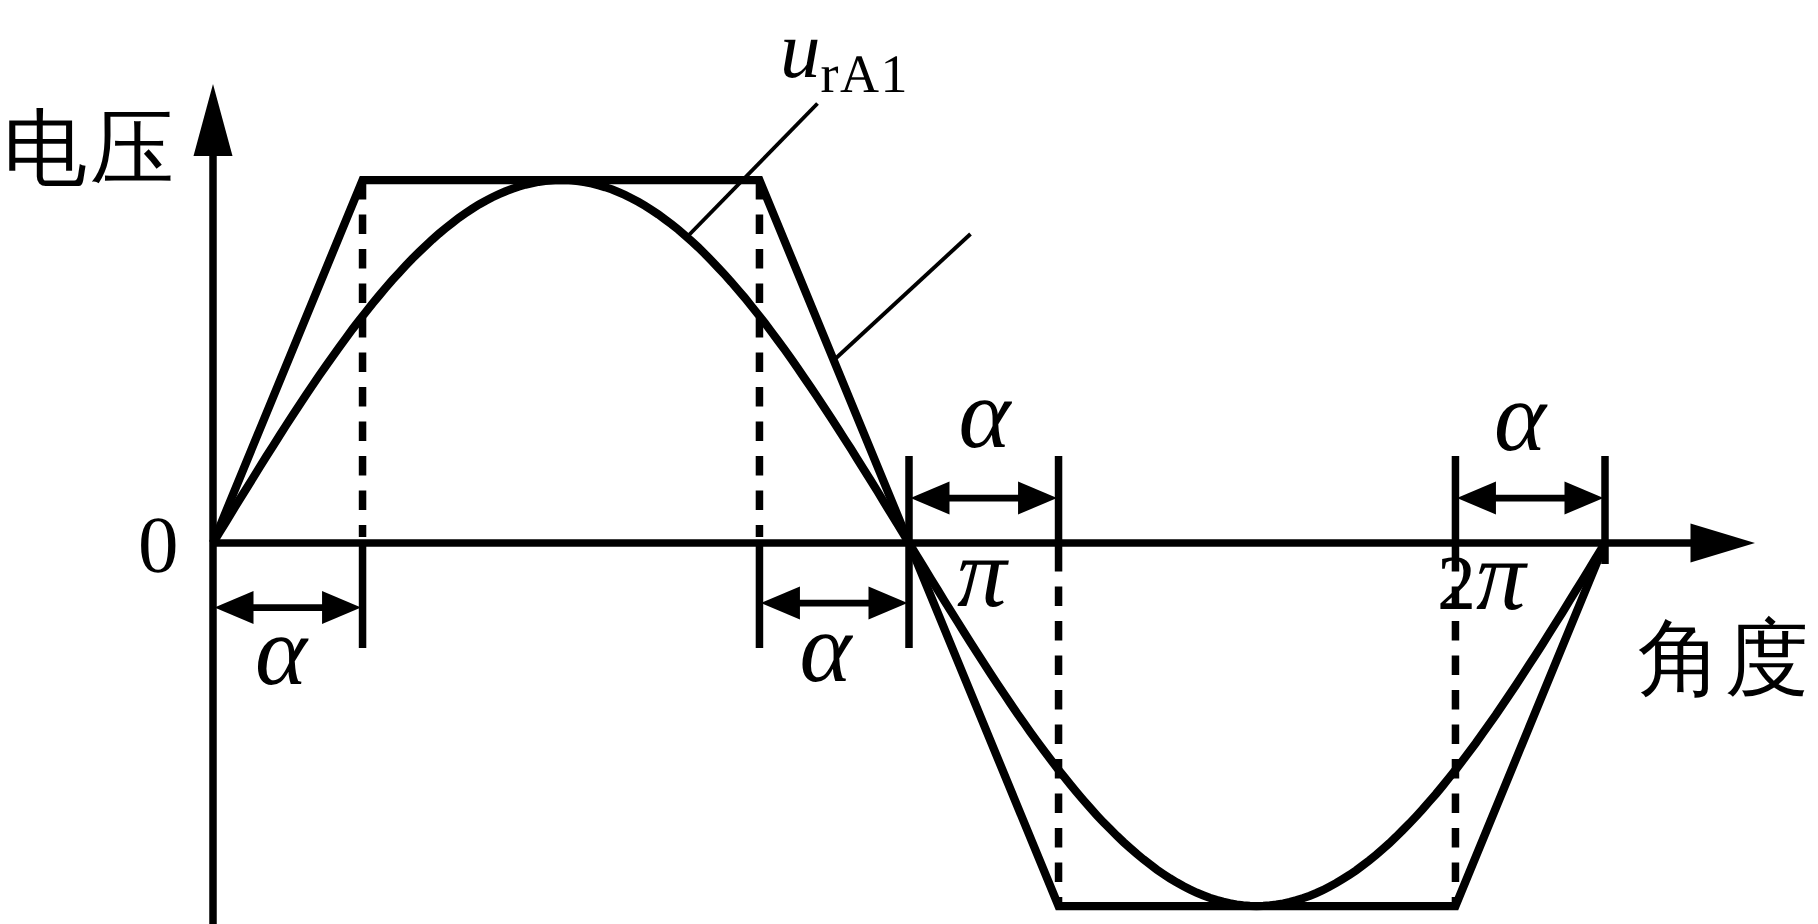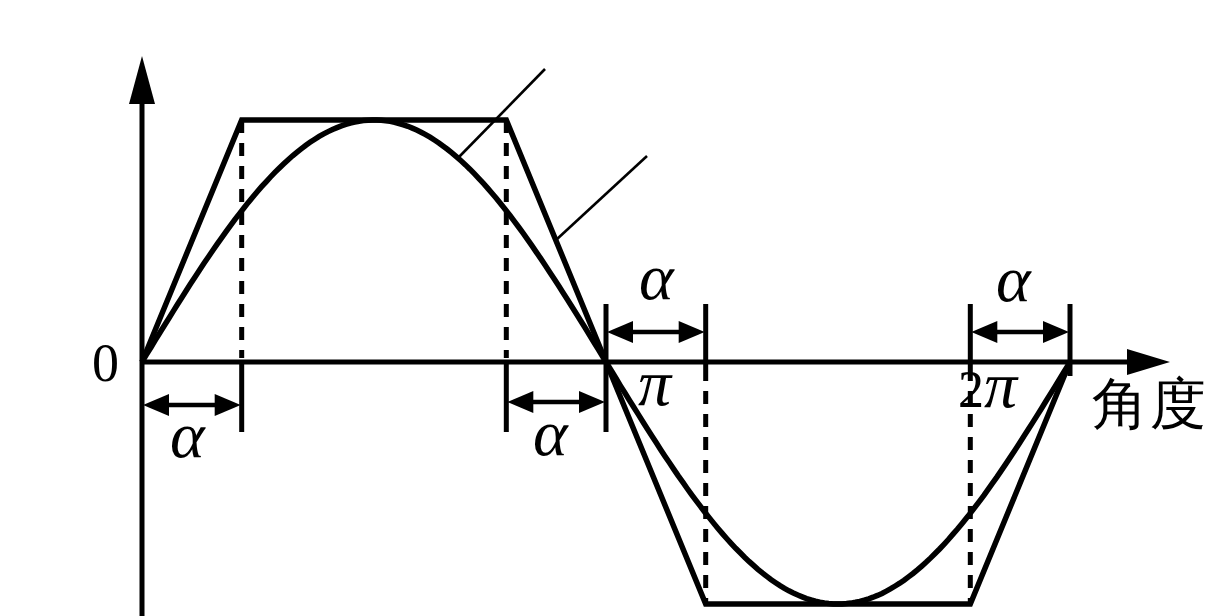--- a/index.html
+++ b/index.html
@@ -60,26 +60,28 @@
     <g id="g-curves">
       <path id="sine-path" fill="none" stroke="#000" stroke-width="5.5" d="M142,362L146.4,354.7L150.9,347.5L155.3,340.2L159.7,333.0L164.2,325.8L168.6,318.7L173.0,311.6L177.4,304.5L181.9,297.5L186.3,290.5L190.7,283.6L195.2,276.7L199.6,270.0L204.0,263.3L208.5,256.7L212.9,250.2L217.3,243.9L221.8,237.6L226.2,231.4L230.6,225.4L235.0,219.4L239.5,213.6L243.9,208.0L248.3,202.4L252.8,197.0L257.2,191.8L261.6,186.7L266.1,181.8L270.5,177.0L274.9,172.4L279.4,168.0L283.8,163.8L288.2,159.7L292.6,155.8L297.1,152.1L301.5,148.6L305.9,145.2L310.4,142.1L314.8,139.2L319.2,136.4L323.7,133.9L328.1,131.6L332.5,129.5L337.0,127.6L341.4,125.9L345.8,124.4L350.3,123.1L354.7,122.1L359.1,121.2L363.5,120.6L368.0,120.2L372.4,120.0L376.8,120.0L381.3,120.3L385.7,120.8L390.1,121.4L394.6,122.3L399.0,123.5L403.4,124.8L407.9,126.3L412.3,128.1L416.7,130.0L421.1,132.2L425.6,134.6L430.0,137.2L434.4,140.0L438.9,143.0L443.3,146.2L447.7,149.5L452.2,153.1L456.6,156.9L461.0,160.8L465.5,164.9L469.9,169.2L474.3,173.7L478.7,178.4L483.2,183.2L487.6,188.1L492.0,193.3L496.5,198.5L500.9,204.0L505.3,209.5L509.8,215.2L514.2,221.1L518.6,227.0L523.1,233.1L527.5,239.3L531.9,245.6L536.3,252.1L540.8,258.6L545.2,265.2L549.6,271.9L554.1,278.7L558.5,285.5L562.9,292.4L567.4,299.4L571.8,306.5L576.2,313.5L580.7,320.7L585.1,327.8L589.5,335.1L593.9,342.3L598.4,349.5L602.8,356.8L607.2,364.0L611.7,371.3L616.1,378.5L620.5,385.8L625.0,393.0L629.4,400.2L633.8,407.3L638.3,414.4L642.7,421.5L647.1,428.5L651.6,435.5L656.0,442.3L660.4,449.2L664.8,455.9L669.3,462.5L673.7,469.1L678.1,475.6L682.6,481.9L687.0,488.2L691.4,494.3L695.9,500.3L700.3,506.2L704.7,512.0L709.2,517.6L713.6,523.1L718.0,528.4L722.4,533.6L726.9,538.7L731.3,543.6L735.7,548.3L740.2,552.8L744.6,557.2L749.0,561.4L753.5,565.4L757.9,569.3L762.3,572.9L766.8,576.4L771.2,579.7L775.6,582.7L780.0,585.6L784.5,588.3L788.9,590.8L793.3,593.0L797.8,595.1L802.2,596.9L806.6,598.6L811.1,600.0L815.5,601.2L819.9,602.2L824.4,603.0L828.8,603.5L833.2,603.9L837.6,604.0L842.1,603.9L846.5,603.6L850.9,603.1L855.4,602.3L859.8,601.4L864.2,600.2L868.7,598.8L873.1,597.2L877.5,595.4L882.0,593.4L886.4,591.1L890.8,588.7L895.2,586.0L899.7,583.2L904.1,580.2L908.5,576.9L913.0,573.5L917.4,569.9L921.8,566.1L926.3,562.1L930.7,557.9L935.1,553.5L939.6,549.0L944.0,544.3L948.4,539.5L952.8,534.4L957.3,529.3L961.7,524.0L966.1,518.5L970.6,512.9L975.0,507.1L979.4,501.3L983.9,495.3L988.3,489.1L992.7,482.9L997.2,476.6L1001.6,470.1L1006.0,463.6L1010.5,456.9L1014.9,450.2L1019.3,443.4L1023.7,436.6L1028.2,429.6L1032.6,422.6L1037.0,415.6L1041.5,408.5L1045.9,401.3L1050.3,394.1L1054.8,386.9L1059.2,379.7L1063.6,372.4L1068.1,365.2"></path>
       <path id="trap-path" fill="none" stroke="#000" stroke-width="5.5" stroke-linejoin="miter" d="M142.0,362.0L241.7,120.0L506.3,120.0L606.0,362.0L705.7,604.0L970.3,604.0L1070.0,362.0"></path>
     </g>
     <g id="g-leaders">
       <line x1="545" y1="69" x2="458" y2="158" stroke="#000" stroke-width="2.6"></line>
       <line x1="647" y1="156" x2="556" y2="240" stroke="#000" stroke-width="2.6"></line>
     </g>
   </svg>
 
-  <div class="lab cjk" style="left:1092px;top:376px;">角度</div>
+  <div class="lab cjk" style="left:2px;top:72px;">电压</div>
+  <div class="lab cjk" style="left:1092px;top:412px;">角度</div>
   <div class="lab num" style="left:92px;top:336px;">0</div>
 
   <div class="lab greek" style="left:638px;top:350px;">π</div>
   <div class="lab" style="left:958px;top:352px;"><span class="num2">2</span><span class="greek-inline">π</span></div>
 
   <div class="lab greek" style="left:170px;top:402px;">α</div>
   <div class="lab greek" style="left:533px;top:400px;">α</div>
   <div class="lab greek" style="left:639px;top:244px;">α</div>
   <div class="lab greek" style="left:996px;top:246px;">α</div>
 
+  <div class="lab" style="left:520px;top:6px;"><span class="mvar">u</span><span class="msub">rA1</span></div>
 
 
 </div>
 
 </body></html>

